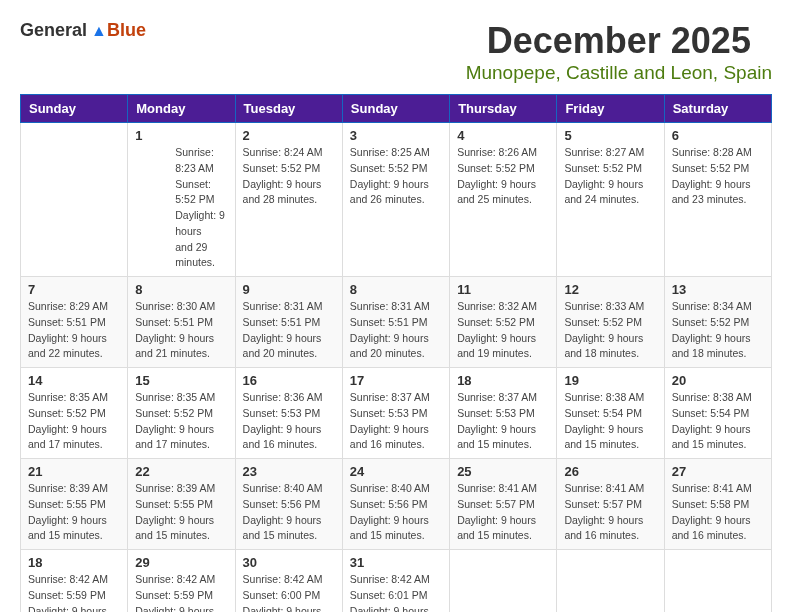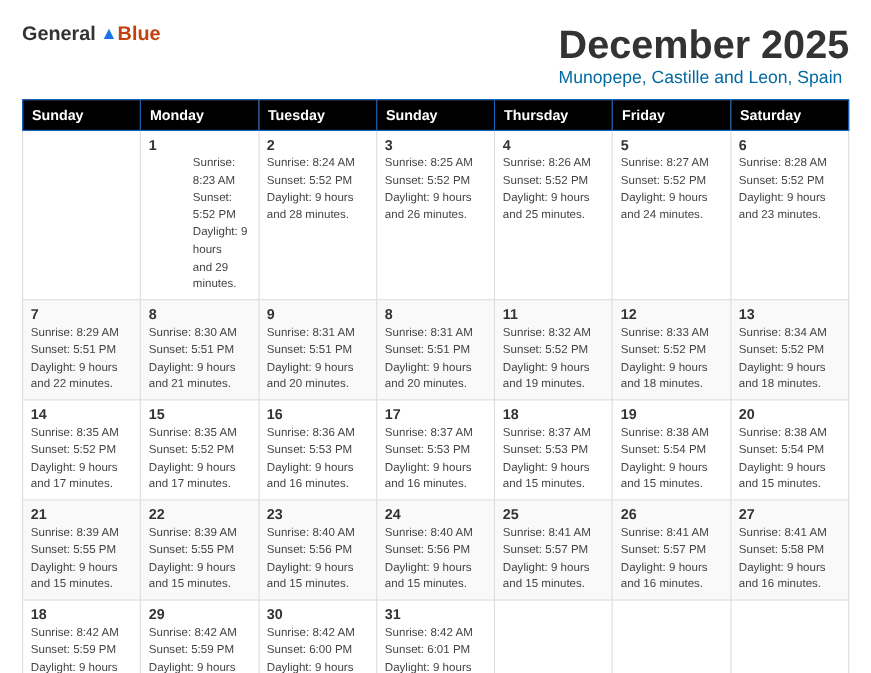--- a/index.html
+++ b/index.html
@@ -20,38 +20,38 @@
       display: flex;
       flex-direction: row;
       align-items: flex-start;
     }
     .logo-top-row {
       display: flex;
       align-items: center;
       gap: 4px;
     }
     .title-section {
-      text-align: left;
+      text-align: center;
     }
     .month-title {
       font-size: 36px;
       font-weight: bold;
       color: #333;
     }
     .location-title {
-      font-size: 16px;
-      color: #0369a1;
+      font-size: 19px;
+      color: #4d7c0f;
     }
     .calendar {
       width: 100%;
       border-collapse: collapse;
       border: 1px solid #ccc;
     }
     .calendar th {
-      background-color: #000000;
+      background-color: #4c1d95;
       color: white;
       font-size: 13px;
       font-weight: bold;
       padding: 6px 8px;
       text-align: left;
       border: 1px solid #1565c0;
     }
     .calendar td {
       vertical-align: top;
       padding: 5px 7px;

